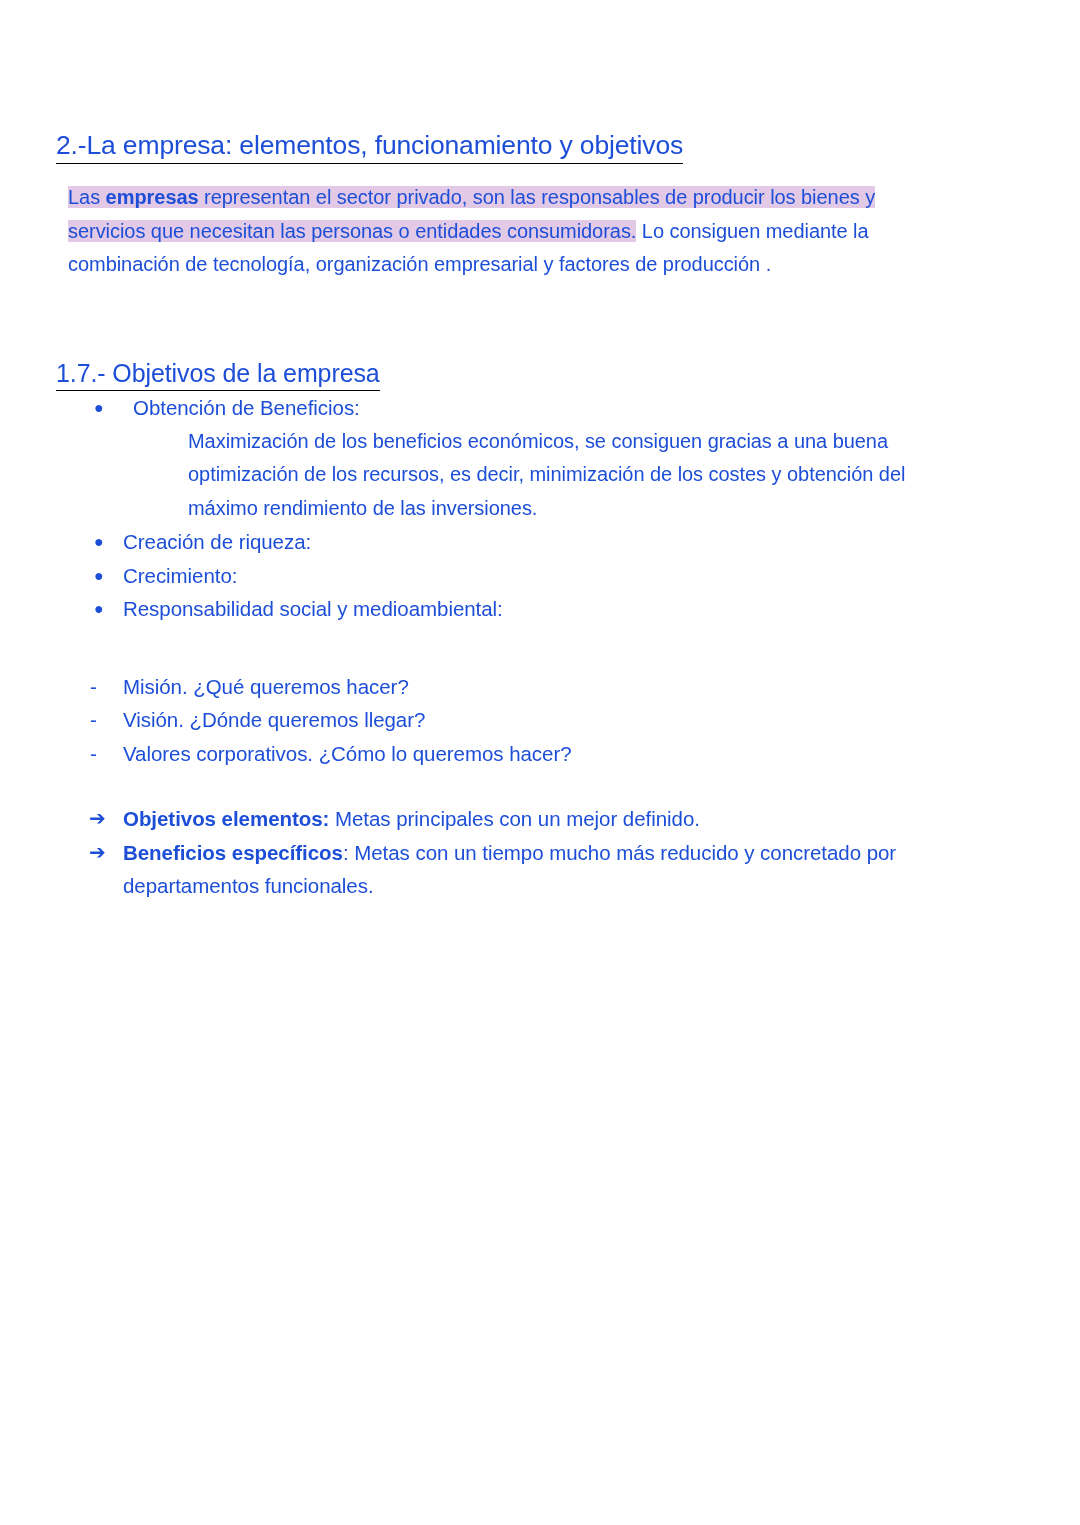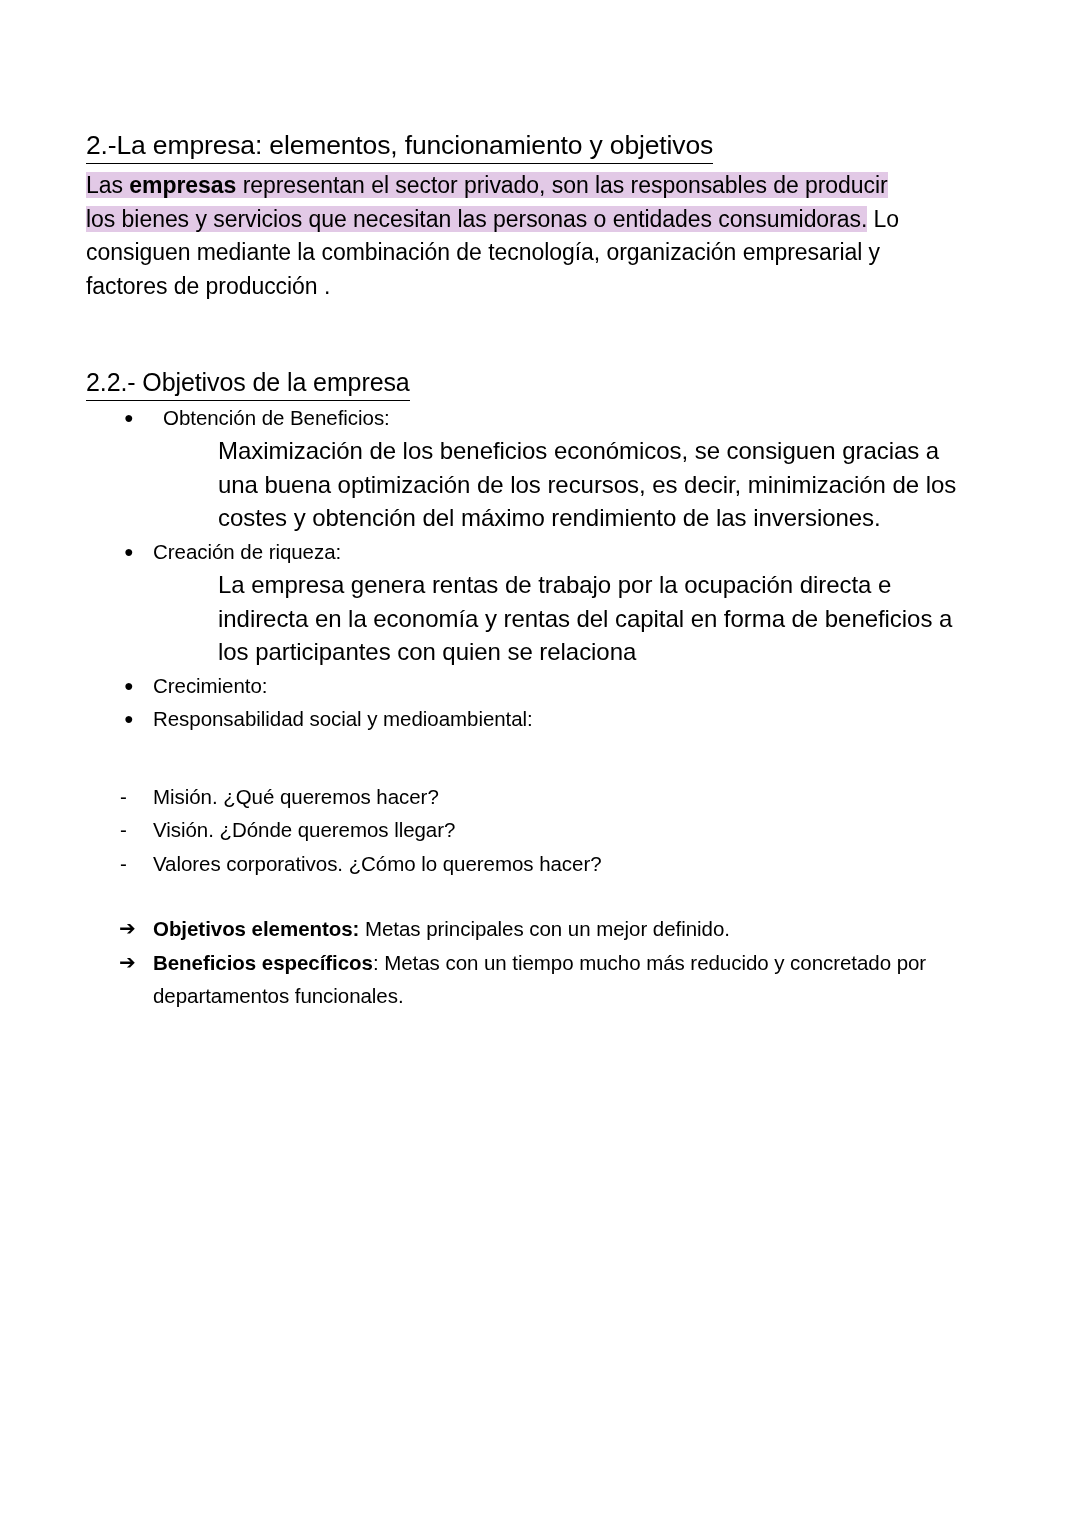--- a/index.html
+++ b/index.html
@@ -7,23 +7,23 @@
     margin: 0;
     padding: 0;
     background: #ffffff;
   }
   .page {
     position: relative;
     width: 1080px;
     height: 1080px;
     background: #ffffff;
     box-sizing: border-box;
-    padding: 128px 110px 0 86px;
+    padding: 128px 110px 0 56px;
     font-family: "Liberation Sans", "DejaVu Sans", sans-serif;
-    color: #000000;
+    color: #1d4ed8;
     -webkit-font-smoothing: antialiased;
   }
 
   
   .h-main {
     font-size: 26.5px;
     font-weight: 400;
     line-height: 1.30;
     letter-spacing: -0.15px;
     margin: 0;
@@ -37,24 +37,24 @@
     line-height: 1.30;
     letter-spacing: -0.1px;
     margin: 0;
     display: inline-block;
     border-bottom: 1.6px solid #000;
     padding-bottom: 1px;
   }
 
   
   .para {
-    font-size: 23px;
-    line-height: 33.5px;
-    letter-spacing: -0.05px;
-    margin: 0;
+    font-size: 20px;
+    line-height: 33.5px;
+    letter-spacing: -0.05px;
+    margin: 12px;
     max-width: 830px;
   }
   .hl {
     background-color: #e2c9e6;
     box-decoration-break: clone;
     -webkit-box-decoration-break: clone;
   }
   b, .bold { font-weight: 700; }
 
   
@@ -76,21 +76,21 @@
   .dot-row.first-indent { padding-left: 77px; }
   .dot-mark {
     position: absolute;
     left: 38px;
     top: 0;
     font-size: 16px;
     line-height: 33.5px;
   }
   .dot-row.first-indent .dot-mark { left: 38px; }
   .sub-para {
-    font-size: 24px;
+    font-size: 20px;
     line-height: 33.5px;
     letter-spacing: -0.05px;
     padding-left: 132px;  
     max-width: 820px;
   }
 
   
   .dash-list { margin: 0; padding: 0; list-style: none; }
   .dash-row {
     position: relative;
@@ -135,39 +135,38 @@
     <h1 class="h-main">2.-La empresa: elementos, funcionamiento y objetivos</h1>
   </div>
 
   <div class="gap-intro"></div>
 
   <p class="para"><span class="hl"><span>Las </span><b>empresas</b><span> representan el sector privado, son las responsables de producir los bienes y servicios que necesitan las personas o entidades consumidoras.</span></span><span> Lo consiguen mediante la combinación de tecnología, organización empresarial y factores de producción .</span></p>
 
   <div class="gap-sec"></div>
 
   <div>
-    <h2 class="h-sub">2.2.- Objetivos de la empresa</h2>
+    <h2 class="h-sub">1.7.- Objetivos de la empresa</h2>
   </div>
 
   <ul class="dot-list">
 
     <li class="dot-item">
       <div class="dot-row first-indent">
         <span class="dot-mark">●</span>
         <span>Obtención de Beneficios:</span>
       </div>
       <div class="sub-para">Maximización de los beneficios económicos, se consiguen gracias a una buena optimización de los recursos, es decir, minimización de los costes y obtención del máximo rendimiento de las inversiones.</div>
     </li>
 
     <li class="dot-item">
       <div class="dot-row">
         <span class="dot-mark">●</span>
         <span>Creación de riqueza:</span>
       </div>
-      <div class="sub-para">La empresa genera rentas de trabajo por la ocupación directa e indirecta en la economía y rentas del capital en forma de beneficios a los participantes con quien se relaciona</div>
     </li>
 
     <li class="dot-item">
       <div class="dot-row">
         <span class="dot-mark">●</span>
         <span>Crecimiento:</span>
       </div>
     </li>
 
     <li class="dot-item">

